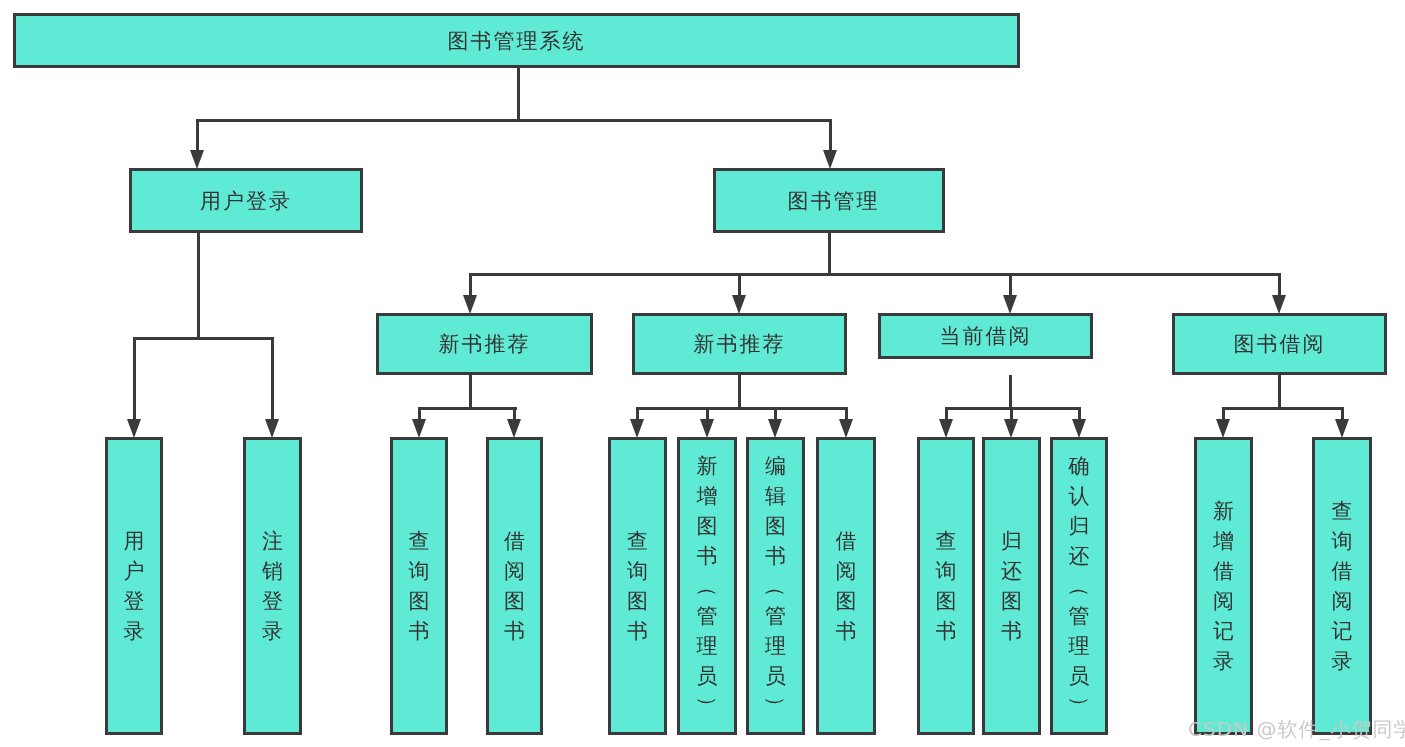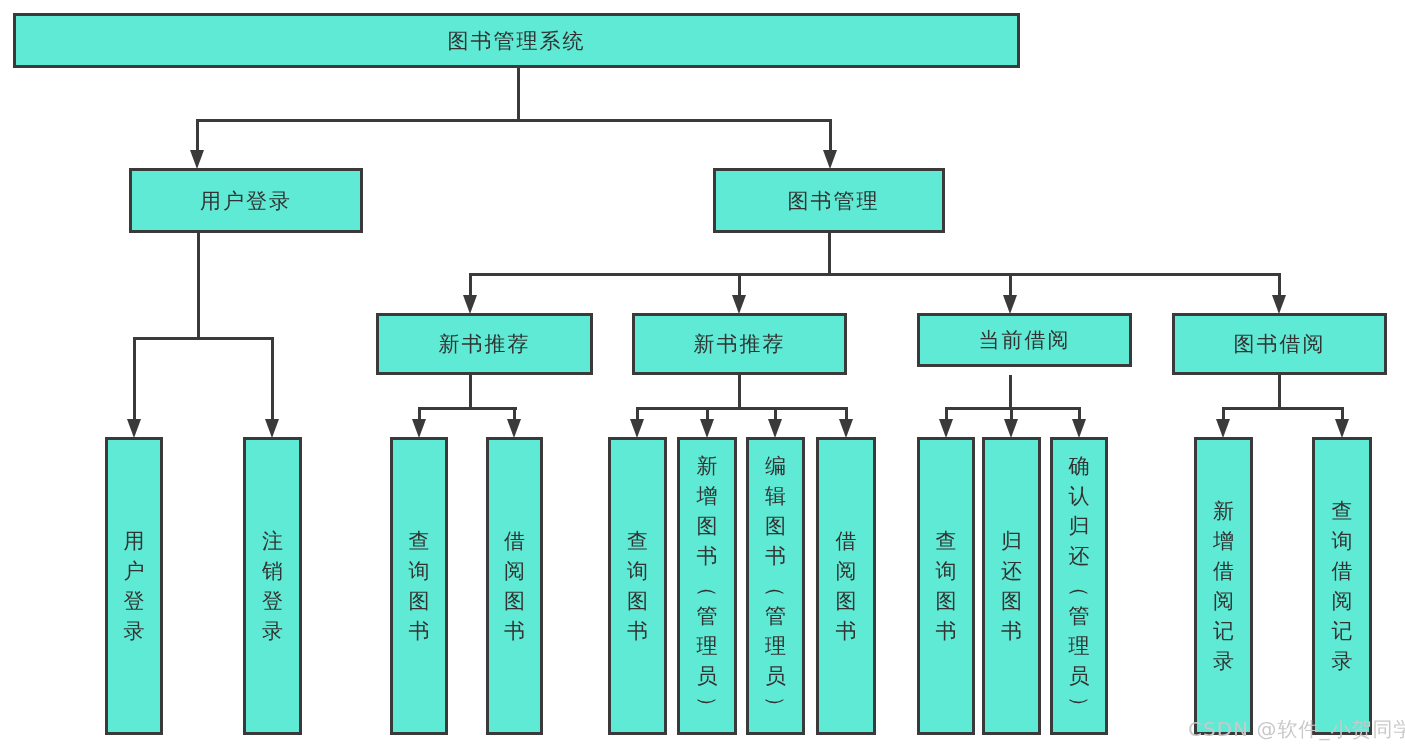--- a/index.html
+++ b/index.html
@@ -71,21 +71,21 @@
   <div class="arrow" style="left:732px;top:295px;"></div>
   <div class="arrow" style="left:1003px;top:295px;"></div>
   <div class="arrow" style="left:1272px;top:295px;"></div>
 
   <div class="node" style="left:376px;top:313px;width:217px;height:62px;">
     <span class="hlabel">新书推荐</span>
   </div>
   <div class="node" style="left:632px;top:313px;width:215px;height:62px;">
     <span class="hlabel">新书推荐</span>
   </div>
-  <div class="node" style="left:917px;top:313px;width:215px;height:54px;">
+  <div class="node" style="left:878px;top:313px;width:215px;height:46px;">
     <span class="hlabel">当前借阅</span>
   </div>
   <div class="node" style="left:1172px;top:313px;width:215px;height:62px;">
     <span class="hlabel">图书借阅</span>
   </div>
 
   <div class="vline" style="left:469px;top:375px;height:32px;"></div>
   <div class="hline" style="left:418px;top:407px;width:99px;"></div>
   <div class="vline" style="left:418px;top:407px;height:14px;"></div>
   <div class="vline" style="left:513px;top:407px;height:14px;"></div>

